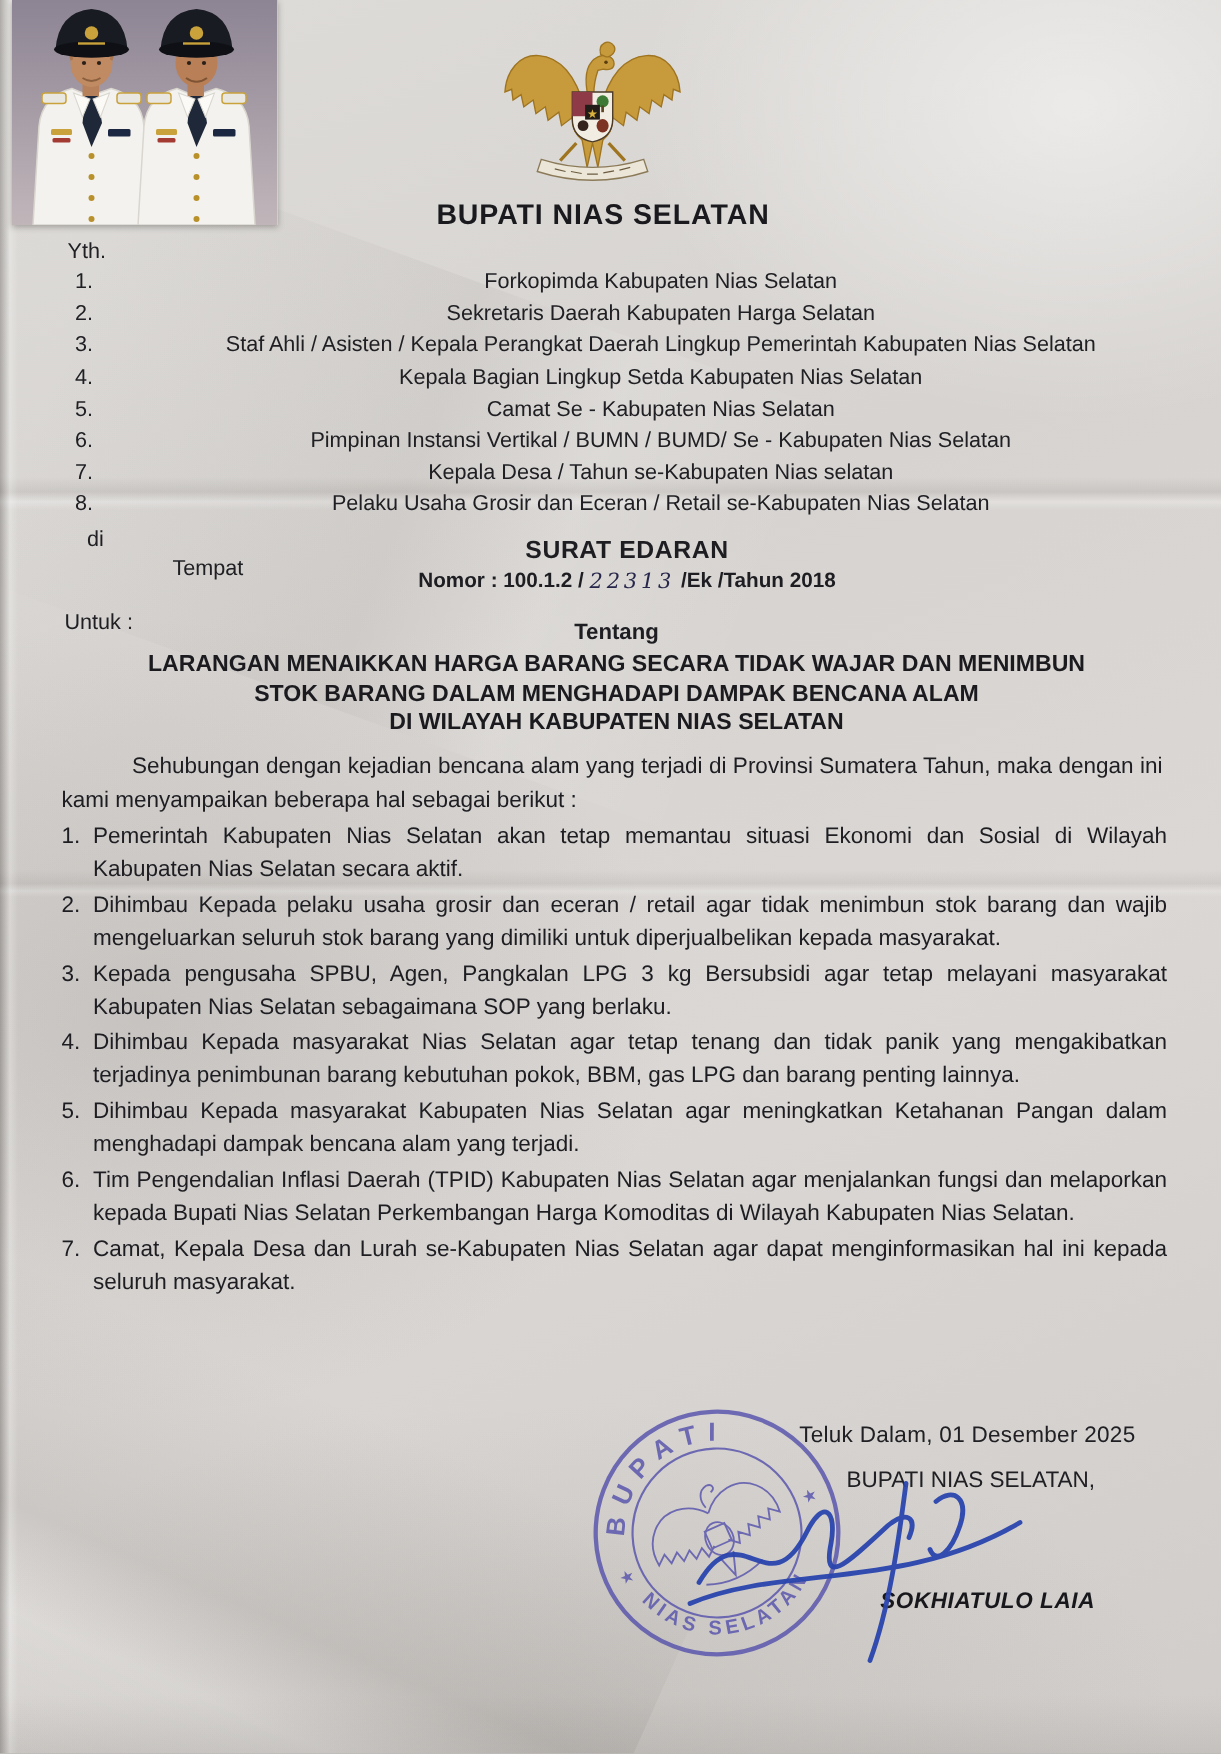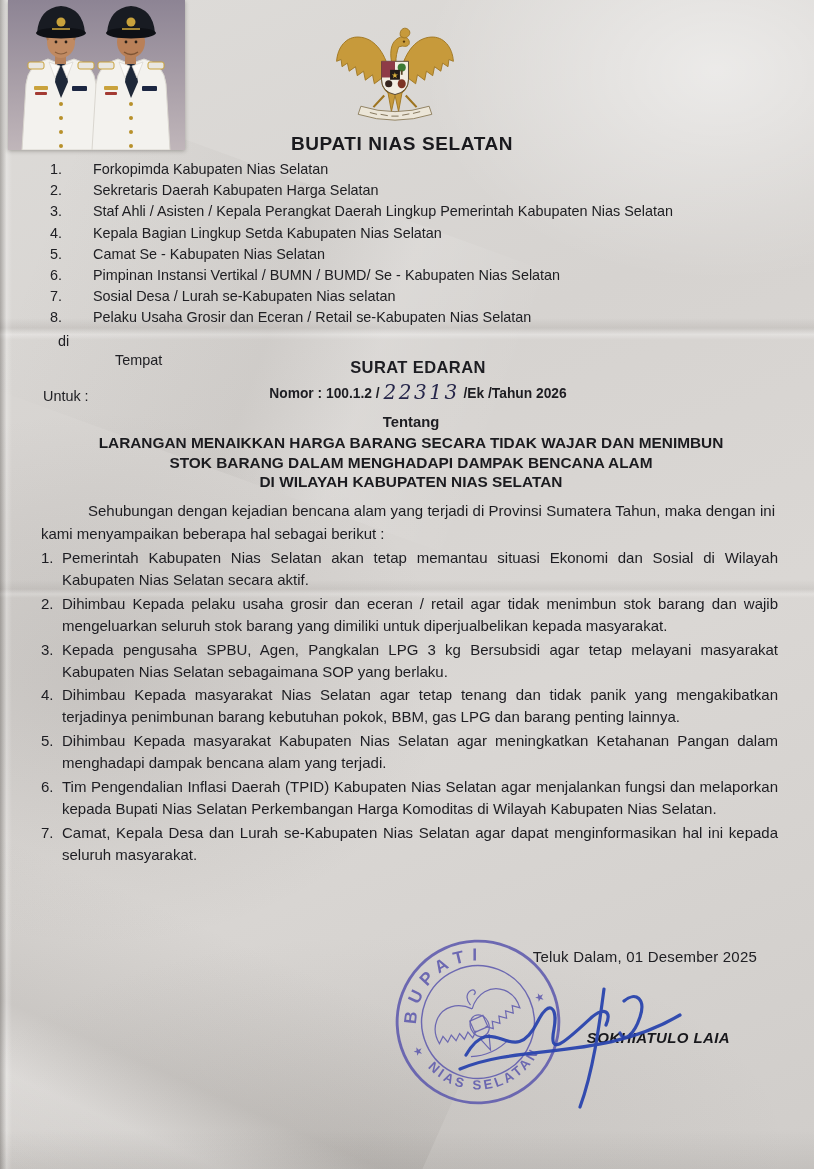--- a/index.html
+++ b/index.html
@@ -31,29 +31,29 @@
 
   .emblem{position:absolute;left:332px;top:20px;width:126px;height:106px;}
 
   .letter-title{position:absolute;left:0;top:133px;width:814px;text-align:center;transform:translateX(-5px);
     font-size:19px;font-weight:700;letter-spacing:.6px;color:#1a1a1e;}
 
   .recipients{position:absolute;left:43px;top:159px;width:745px;font-size:14.4px;color:#202024;}
   .salutation{padding-left:2px;line-height:19px;}
   .r-row{display:flex;line-height:21.2px;}
   .r-num{width:50px;padding-left:7px;box-sizing:border-box;flex:none;}
-  .r-txt{flex:1;white-space:nowrap;}
+  .r-txt{flex:1;white-space:nowrap;text-align:center;}
   .r-di{padding-left:15px;line-height:18px;margin-top:3px;}
   .r-tempat{padding-left:72px;line-height:18px;margin-top:1px;}
   .r-untuk{padding-left:0;line-height:19px;margin-top:18px;}
 
   .subject{position:absolute;left:0;top:358px;width:814px;text-align:center;transform:translateX(11px);}
   .doc-type{font-size:16.5px;font-weight:700;letter-spacing:.4px;}
   .nomor{font-size:13.8px;font-weight:700;margin-top:2px;}
-  .nomor .hand{font-family:"DejaVu Serif",serif;font-style:italic;font-weight:400;font-size:20px;
+  .nomor .hand{font-family:"DejaVu Serif",serif;font-style:italic;font-weight:400;font-size:14px;
     letter-spacing:2.5px;color:#26264a;position:relative;top:1px;}
 
   .tentang-block{position:absolute;left:0;top:414px;width:814px;text-align:center;transform:translateX(4px);}
   .tentang{font-size:14.8px;font-weight:700;margin-bottom:3px;}
   .title-line{font-size:15.4px;font-weight:700;line-height:19.6px;color:#1b1b1f;}
 
   .opening{position:absolute;left:41px;top:500px;width:734px;font-size:15px;line-height:22.6px;
     text-align:justify;text-indent:47px;margin:0;}
 
   .points{position:absolute;left:41px;top:547px;width:737px;font-size:15px;}
@@ -162,20 +162,21 @@
       <rect x="64.5" y="55.5" width="11" height="11" fill="#221c18"></rect>
       <text x="70" y="65" font-size="9" text-anchor="middle" fill="#d9b13c" font-family="DejaVu Sans, sans-serif">★</text>
       <path d="M32,96 Q70,108 108,96 L111,105 Q70,118 29,105 Z" fill="#ece6d8" stroke="#8a7a58" stroke-width="1"></path>
       <path d="M42,103 l8,2 M54,105 l8,1.5 M66,107 l8,0 M78,106 l8,-1.5 M90,104 l8,-2" stroke="#6b5c40" stroke-width=".9" fill="none"></path>
     </svg>
   </div>
 
   <div class="letter-title">BUPATI NIAS SELATAN</div>
 
   <div class="recipients">
+    <div class="salutation">Yth.</div>
     <div class="r-row">
         <span class="r-num">1.</span>
         <span class="r-txt">Forkopimda Kabupaten Nias Selatan</span>
       </div>
     <div class="r-row">
         <span class="r-num">2.</span>
         <span class="r-txt">Sekretaris Daerah Kabupaten Harga Selatan</span>
       </div>
     <div class="r-row">
         <span class="r-num">3.</span>
@@ -188,34 +189,34 @@
     <div class="r-row">
         <span class="r-num">5.</span>
         <span class="r-txt">Camat Se - Kabupaten Nias Selatan</span>
       </div>
     <div class="r-row">
         <span class="r-num">6.</span>
         <span class="r-txt">Pimpinan Instansi Vertikal / BUMN / BUMD/ Se - Kabupaten Nias Selatan</span>
       </div>
     <div class="r-row">
         <span class="r-num">7.</span>
-        <span class="r-txt">Sosial Desa / Lurah se-Kabupaten Nias selatan</span>
+        <span class="r-txt">Kepala Desa / Tahun se-Kabupaten Nias selatan</span>
       </div>
     <div class="r-row">
         <span class="r-num">8.</span>
         <span class="r-txt">Pelaku Usaha Grosir dan Eceran / Retail se-Kabupaten Nias Selatan</span>
       </div>
     <div class="r-di">di</div>
     <div class="r-tempat">Tempat</div>
     <div class="r-untuk">Untuk :</div>
   </div>
 
   <div class="subject">
     <div class="doc-type">SURAT EDARAN</div>
-    <div class="nomor"><span>Nomor : 100.1.2 / </span><span class="hand">22313</span><span> /Ek /Tahun 2026</span></div>
+    <div class="nomor"><span>Nomor : 100.1.2 / </span><span class="hand">22313</span><span> /Ek /Tahun 2018</span></div>
   </div>
 
   <div class="tentang-block">
     <div class="tentang">Tentang</div>
     <div class="title-line">LARANGAN MENAIKKAN HARGA BARANG SECARA TIDAK WAJAR DAN MENIMBUN</div>
     <div class="title-line">STOK BARANG DALAM MENGHADAPI DAMPAK BENCANA ALAM</div>
     <div class="title-line">DI WILAYAH KABUPATEN NIAS SELATAN</div>
   </div>
 
   <p class="opening">Sehubungan dengan kejadian bencana alam yang terjadi di Provinsi Sumatera Tahun, maka dengan ini kami menyampaikan beberapa hal sebagai berikut :</p>
@@ -246,20 +247,21 @@
         <span class="p-txt">Tim Pengendalian Inflasi Daerah (TPID) Kabupaten Nias Selatan agar menjalankan fungsi dan melaporkan kepada Bupati Nias Selatan Perkembangan Harga Komoditas di Wilayah Kabupaten Nias Selatan.</span>
       </div>
     <div class="point">
         <span class="p-num">7.</span>
         <span class="p-txt">Camat, Kepala Desa dan Lurah se-Kabupaten Nias Selatan agar dapat menginformasikan hal ini kepada seluruh masyarakat.</span>
       </div>
   </div>
 
   <div class="closing">
     <div class="place-date">Teluk Dalam, 01 Desember 2025</div>
+    <div class="sig-title">BUPATI NIAS SELATAN,</div>
     <div class="sig-name">SOKHIATULO LAIA</div>
   </div>
 
   <div class="stamp">
     <svg width="172" height="172" viewBox="0 0 168 168">
       <g transform="rotate(-24 84 84)" stroke="#5b57ad" fill="none">
         <circle cx="84" cy="84" r="79" stroke-width="2.8"></circle>
         <circle cx="84" cy="84" r="55" stroke-width="1.4"></circle>
         <defs>
           <path id="stArcT" d="M24,84 A60,60 0 0 1 144,84"></path>

